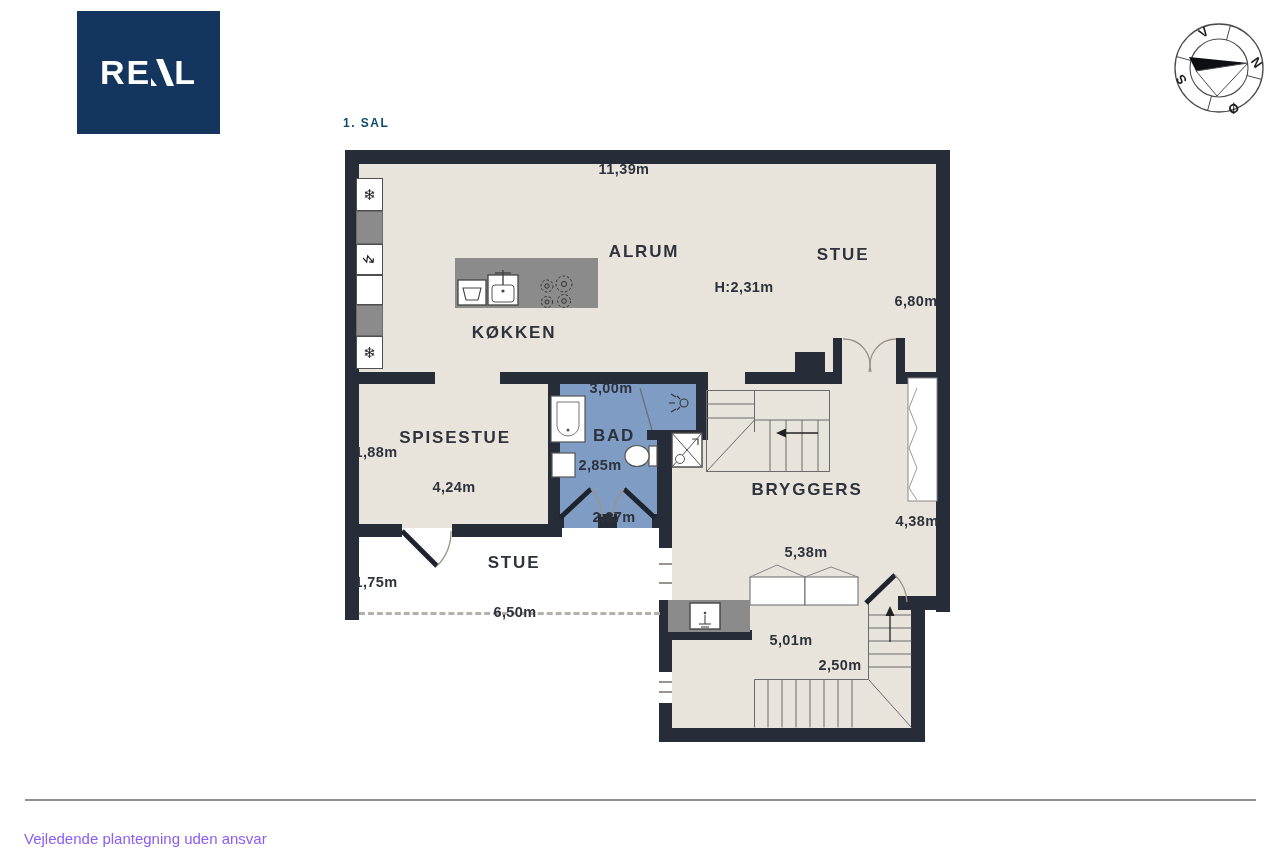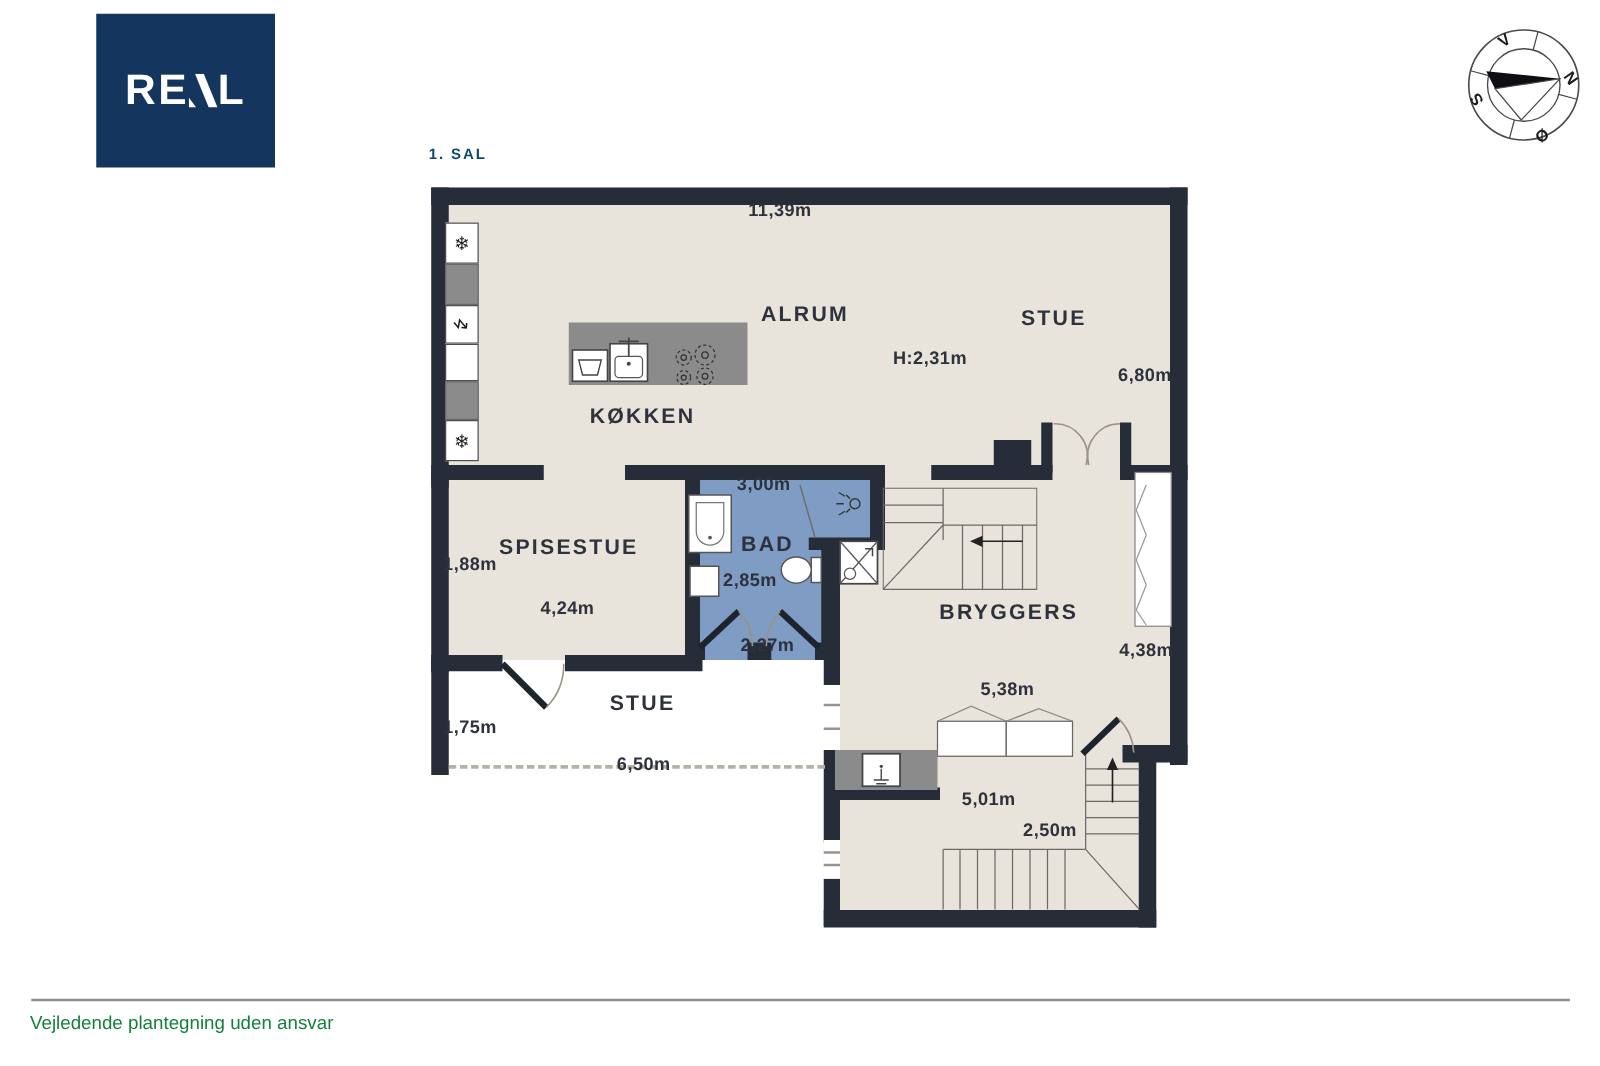--- a/index.html
+++ b/index.html
@@ -16,21 +16,21 @@
   .dim{position:absolute;transform:translate(-50%,-50%);font-weight:600;
        font-size:14.5px;letter-spacing:.4px;color:var(--text,#2d323d);white-space:nowrap;}
   .appl{position:absolute;left:356px;width:27px;box-sizing:border-box;border:1px solid #4f4f4f;
        background:#fff;display:flex;align-items:center;justify-content:center;
        font-size:15px;color:#1e1e1e;}
   .appl.gray{background:var(--counter,#8b8b8b);border-color:#6a6a6a;}
   .win{position:absolute;background:#fff;}
   .win i{position:absolute;left:0;width:100%;height:1.5px;background:#9a958c;}
   .railing{position:absolute;border-top:3px dashed #b5b1a8;}
   .title{position:absolute;font-weight:700;font-size:12px;letter-spacing:1.5px;color:#0c4a6e;}
-  .footer-note{position:absolute;font-size:15px;color:#15803d;}
+  .footer-note{position:absolute;font-size:15px;color:#8b5cf6;margin-top:20px;}
   .footer-rule{position:absolute;background:#8f8f8f;}
   .logo{position:absolute;left:77px;top:11px;width:143px;height:123px;
        background:var(--logo,#14355e);display:flex;align-items:center;justify-content:center;}
   .logo-text{color:#fff;font-weight:700;font-size:34px;letter-spacing:2px;display:flex;align-items:center;}
   svg{display:block;}
 </style>
 </head>
 <body>
 
 <div class="logo">

